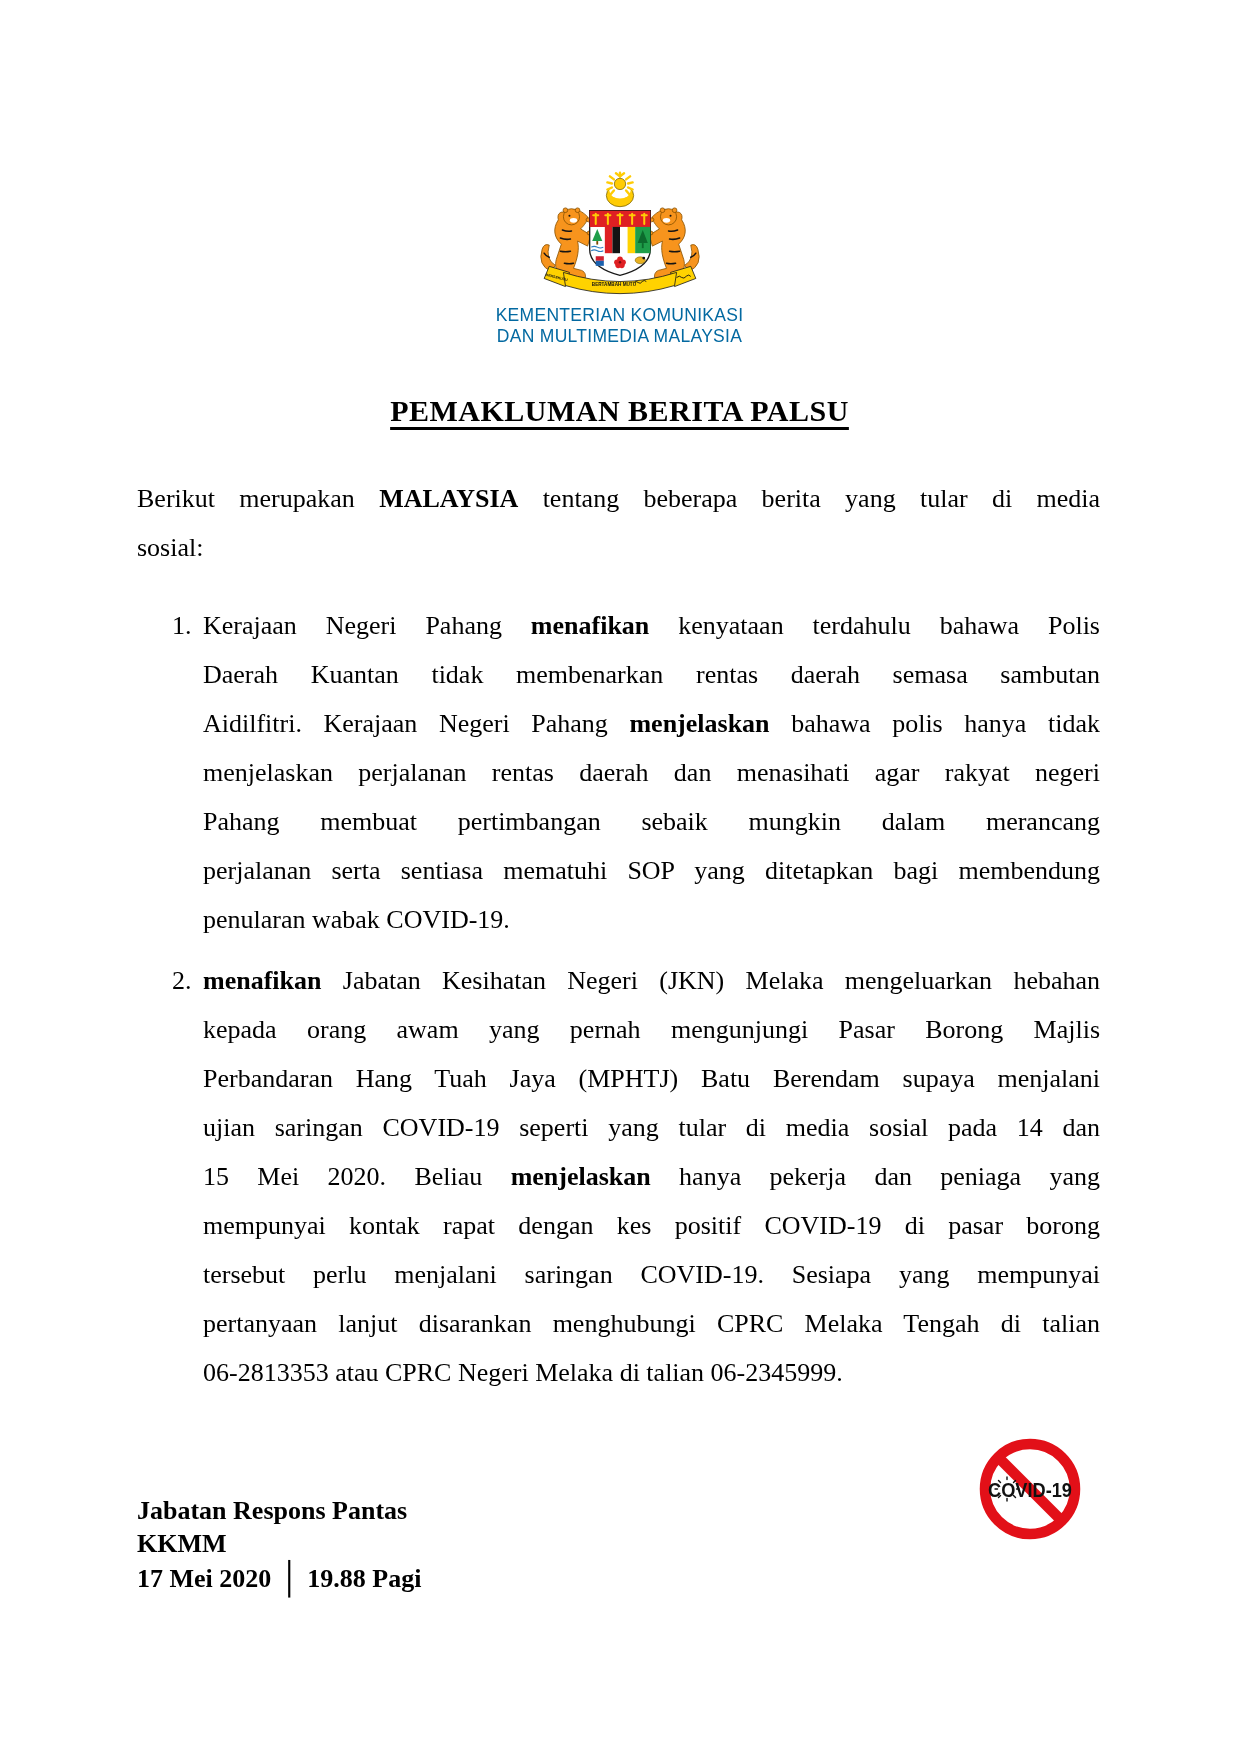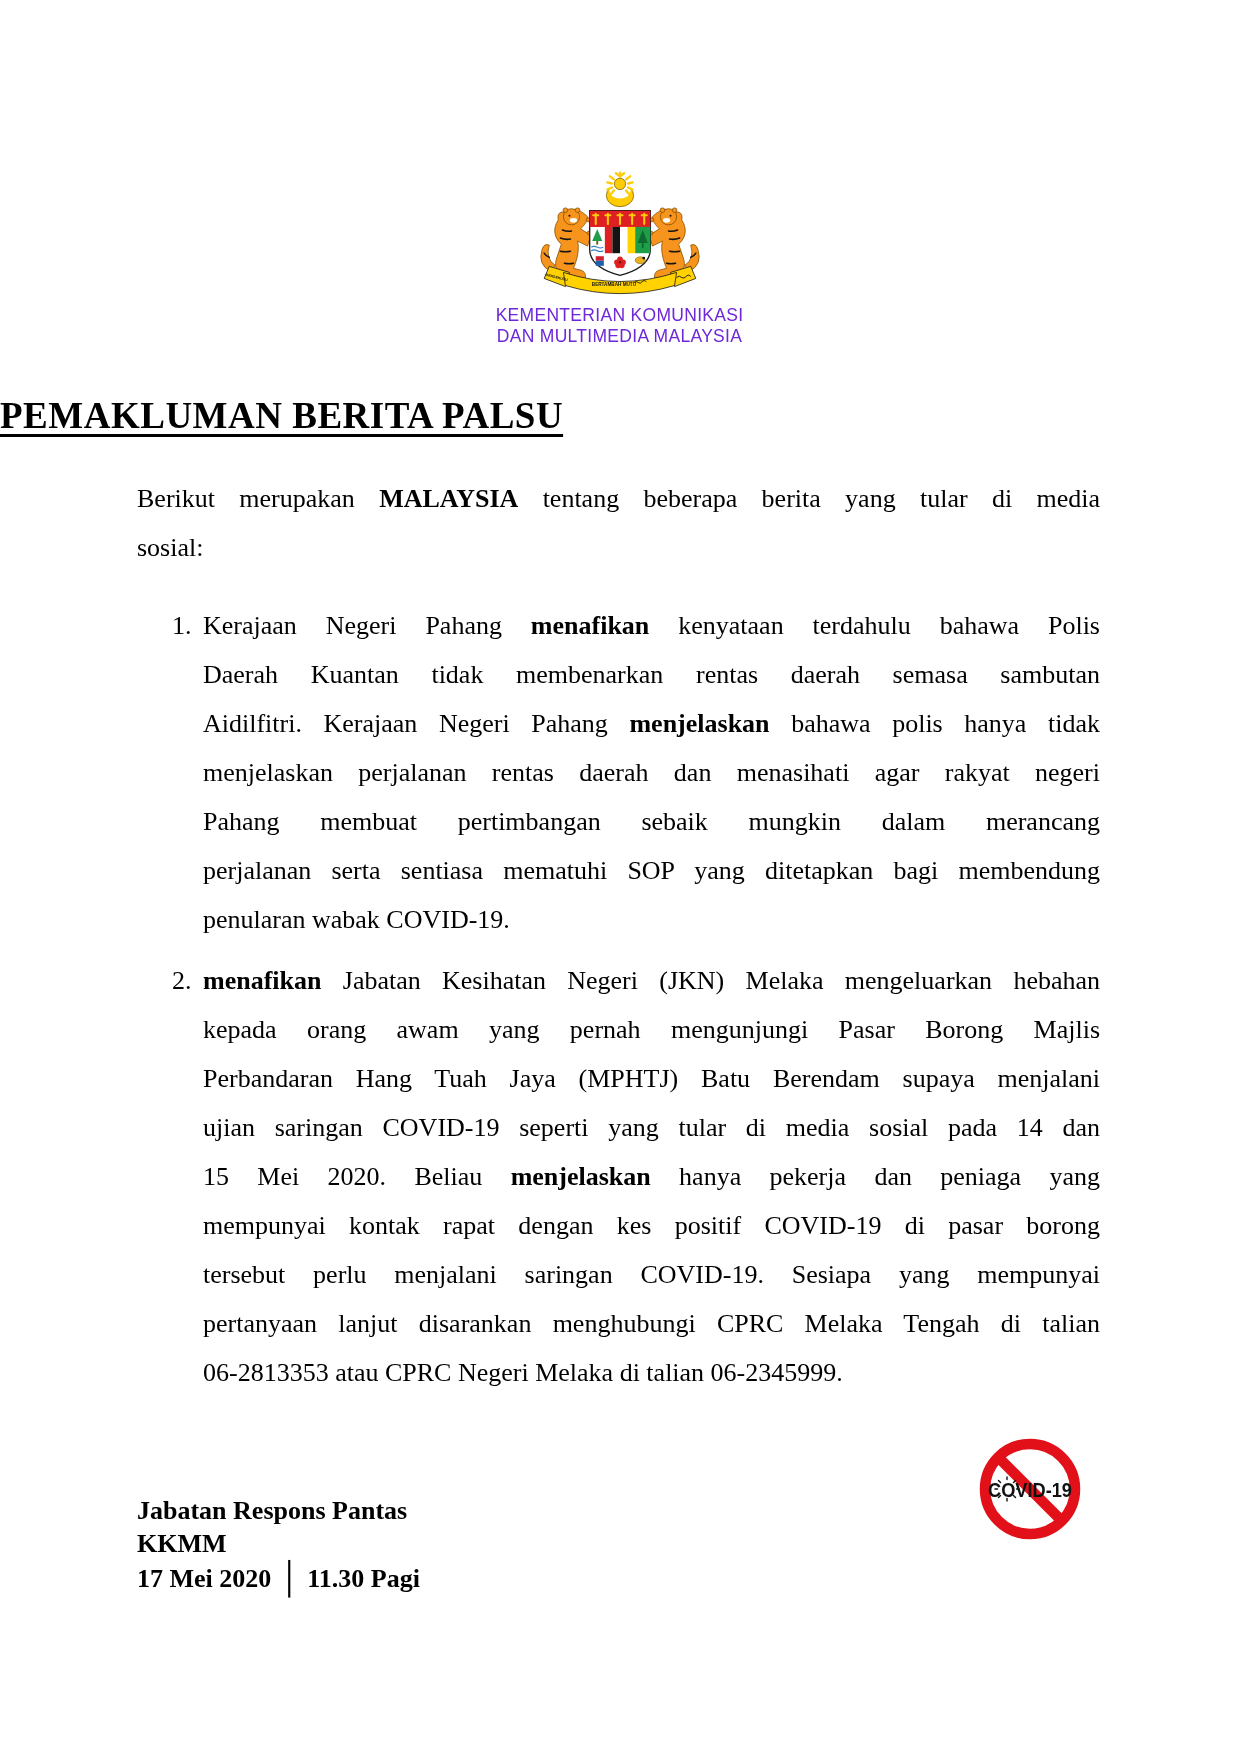--- a/index.html
+++ b/index.html
@@ -13,26 +13,26 @@
   }
   .header {
     position: absolute; top: 170px; left: 0; width: 100%;
     text-align: center;
   }
   .logo-svg { width: 186px; height: 130px; display: block; margin: 0 auto; }
   .ministry {
     margin-top: 5px;
     font-family: "Liberation Sans", sans-serif;
     font-size: 17.5px; line-height: 21px;
-    color: #6d28d9; letter-spacing: 0.3px;
+    color: #0369a1; letter-spacing: 0.3px;
   }
   .doc-title {
     position: absolute; top: 394px; left: 0; width: 100%;
-    text-align: left;
-    font-size: 37px; font-weight: bold; letter-spacing: 0.5px;
+    text-align: center;
+    font-size: 30px; font-weight: bold; letter-spacing: 0.5px;
   }
   .doc-title span {
     text-decoration: underline;
     text-decoration-thickness: 3px;
     text-underline-offset: 6px;
   }
   .doc-body {
     position: absolute; left: 137px; top: 474px; width: 963px;
     font-size: 26px; line-height: 49px;
   }
@@ -221,21 +221,21 @@
         <div class="jline"><span>pertanyaan lanjut disarankan menghubungi CPRC Melaka Tengah di talian</span></div>
         <div class="jline last"><span>06-2813353 atau CPRC Negeri Melaka di talian 06-2345999.</span></div>
       </div>
   </div>
 </div>
 
 <div class="footer">
   <div>Jabatan Respons Pantas</div>
   <div>KKMM</div>
   <div>
-    <span>17 Mei 2020</span><span class="sep">│</span><span>11.30 Pagi</span>
+    <span>17 Mei 2020</span><span class="sep">│</span><span>19.88 Pagi</span>
   </div>
 </div>
 
 <div class="stamp">
   <svg viewBox="0 0 106 106" aria-hidden="true">
     <circle cx="53" cy="53" r="45" fill="none" stroke="#e21018" stroke-width="10.5"></circle>
     <line x1="22" y1="22" x2="84" y2="84" stroke="#e21018" stroke-width="10.5"></line>
     <g stroke="#111111" stroke-width="1.4" stroke-linecap="round">
       <path d="M30,43.5 V41"></path>
         <path d="M30,62.5 V65"></path>

